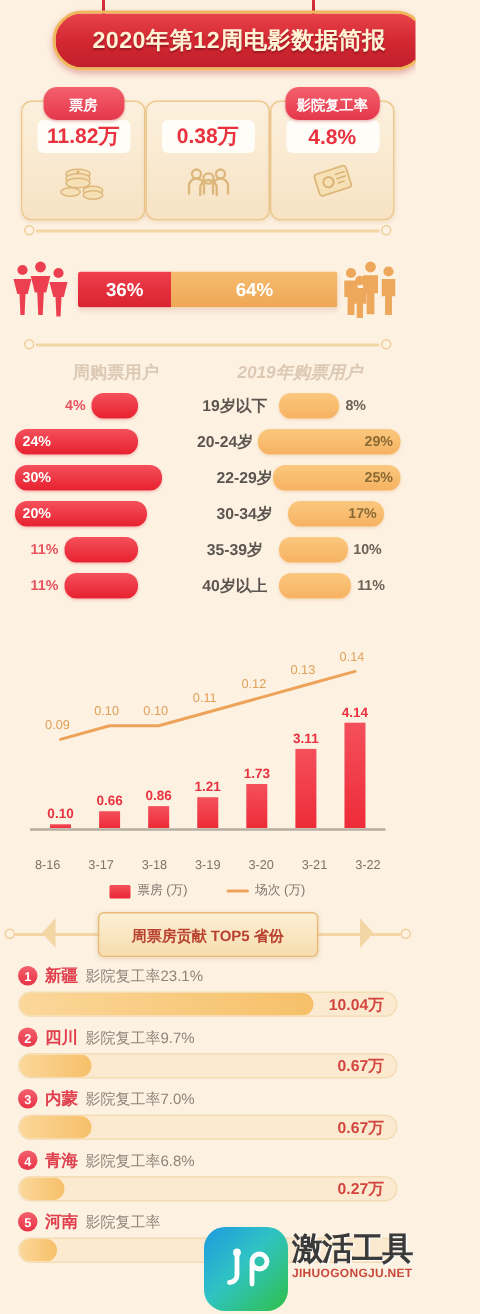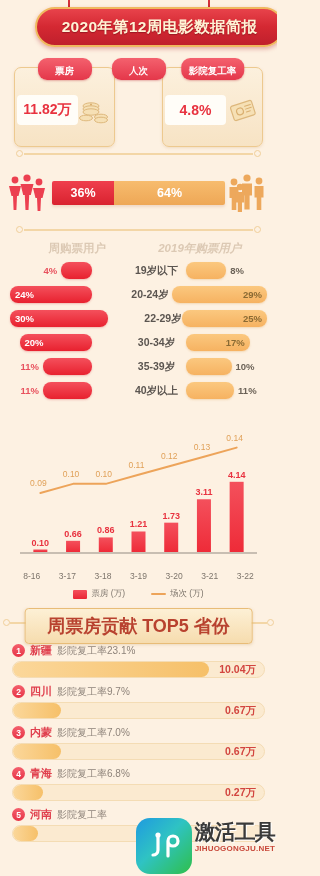--- a/index.html
+++ b/index.html
@@ -37,21 +37,21 @@
   
   .cards { display:flex; justify-content:space-between; padding:6px 14px 0 14px; }
   .card { width:101px; position:relative; }
   .card-body {
     margin-top:9px;
     background:linear-gradient(180deg,#fcf0dd,#f7e3c4);
     border:1.5px solid #edc98f;
     border-radius:7px;
     padding:12px 2px 7px 2px;
     height:80px;
-    display:flex; flex-direction:row; align-items:center; justify-content:flex-start;
+    display:flex; flex-direction:column; align-items:center; justify-content:flex-start;
     box-shadow:0 1px 3px rgba(200,150,90,.25);
   }
   .card-inner {
     background:#fffdf8; border-radius:4px; width:62px; height:30px;
     display:flex; align-items:center; justify-content:center;
   }
   .card-tab {
     position:absolute; top:0; left:50%; transform:translateX(-50%);
     background:linear-gradient(180deg,#f4616e,#e4374a);
     border-radius:9px; padding:2px 8px; min-width:54px; text-align:center;
@@ -137,21 +137,21 @@
   .t5line { position:absolute; top:16px; left:10px; right:10px; height:1.5px; background:#f3d6a6; }
   .t5dot { position:absolute; top:12.5px; width:7px; height:7px; border-radius:50%;
            border:1.5px solid #f0cf9a; background:#FDF1E2; }
   .t5dot.l { left:3px; } .t5dot.r { right:3px; }
   .t5banner {
     position:absolute; top:2px; left:50%; transform:translateX(-50%);
     background:linear-gradient(180deg,#fdf0d5,#f6dcae);
     border:1.5px solid #e8bc77; border-radius:4px;
     padding:5px 22px; box-shadow:0 1px 3px rgba(200,160,100,.3);
   }
-  .t5banner span { font-size:18px; font-weight:bold; color:#b8422f; white-space:nowrap; }
+  .t5banner span { font-size:10px; font-weight:bold; color:#b8422f; white-space:nowrap; }
   .t5wing {
     position:absolute; top:6px; width:0; height:0;
     border-top:10px solid transparent; border-bottom:10px solid transparent;
   }
   .t5wing.l { left:28px; border-right:9px solid #f2d6a4; }
   .t5wing.r { right:28px; border-left:9px solid #f2d6a4; }
 
   .prov { padding:2px 12px 0 12px; }
   .prov-row { margin-bottom:5px; }
   .prov-head { display:flex; align-items:center; gap:5px; height:17px; }
@@ -225,22 +225,36 @@
             <ellipse cx="8" cy="20" rx="6.5" ry="2.8" fill="#f6e0b4" stroke="#dcb578" stroke-width="1"></ellipse>
             <ellipse cx="23" cy="19" rx="6.5" ry="2.8" fill="#f6e0b4" stroke="#dcb578" stroke-width="1"></ellipse>
             <ellipse cx="23" cy="22" rx="6.5" ry="2.8" fill="#f6e0b4" stroke="#dcb578" stroke-width="1"></ellipse>
             <path d="M13 5.5v2M12 6.5h2" stroke="#d9ad6c" stroke-width="1"></path>
           </svg>
         </div>
       </div>
     </div>
 
     <div class="card">
-      <div class="card-tab">
-        <span>人次</span>
+      <div class="card-body">
+        <div class="card-inner">
+          <span class="card-val">0.38万</span>
+        </div>
+        <div class="card-icon">
+          <svg width="34" height="26" viewBox="0 0 34 26" fill="none" stroke="#ddb madeup">
+            <g stroke="#dcb578" stroke-width="1.6" fill="none" stroke-linecap="round">
+              <circle cx="9" cy="8" r="3"></circle>
+              <path d="M4 21v-5a5 5 0 0 1 10 0v5"></path>
+              <circle cx="25" cy="8" r="3"></circle>
+              <path d="M20 21v-5a5 5 0 0 1 10 0v5"></path>
+              <circle cx="17" cy="11" r="3.4"></circle>
+              <path d="M11.5 22v-4.5a5.5 5.5 0 0 1 11 0V22"></path>
+            </g>
+          </svg>
+        </div>
       </div>
     </div>
 
     <div class="card">
       <div class="card-tab">
         <span>影院复工率</span>
       </div>
       <div class="card-body">
         <div class="card-inner">
           <span class="card-val">4.8%</span>
@@ -345,21 +359,21 @@
         </div>
         <div class="age-mid">22-29岁</div>
         <div class="age-right">
           <div class="bar-r" style="width:85px">
             <span class="in">25%</span>
           </div>
         </div>
       </div>
       <div class="age-row">
         <div class="age-left">
-          <div class="bar-l" style="width:72px">
+          <div class="bar-l" style="width:88px">
             <span class="in">20%</span>
           </div>
         </div>
         <div class="age-mid">30-34岁</div>
         <div class="age-right">
           <div class="bar-r" style="width:64.19999999999999px">
             <span class="in">17%</span>
           </div>
         </div>
       </div>

